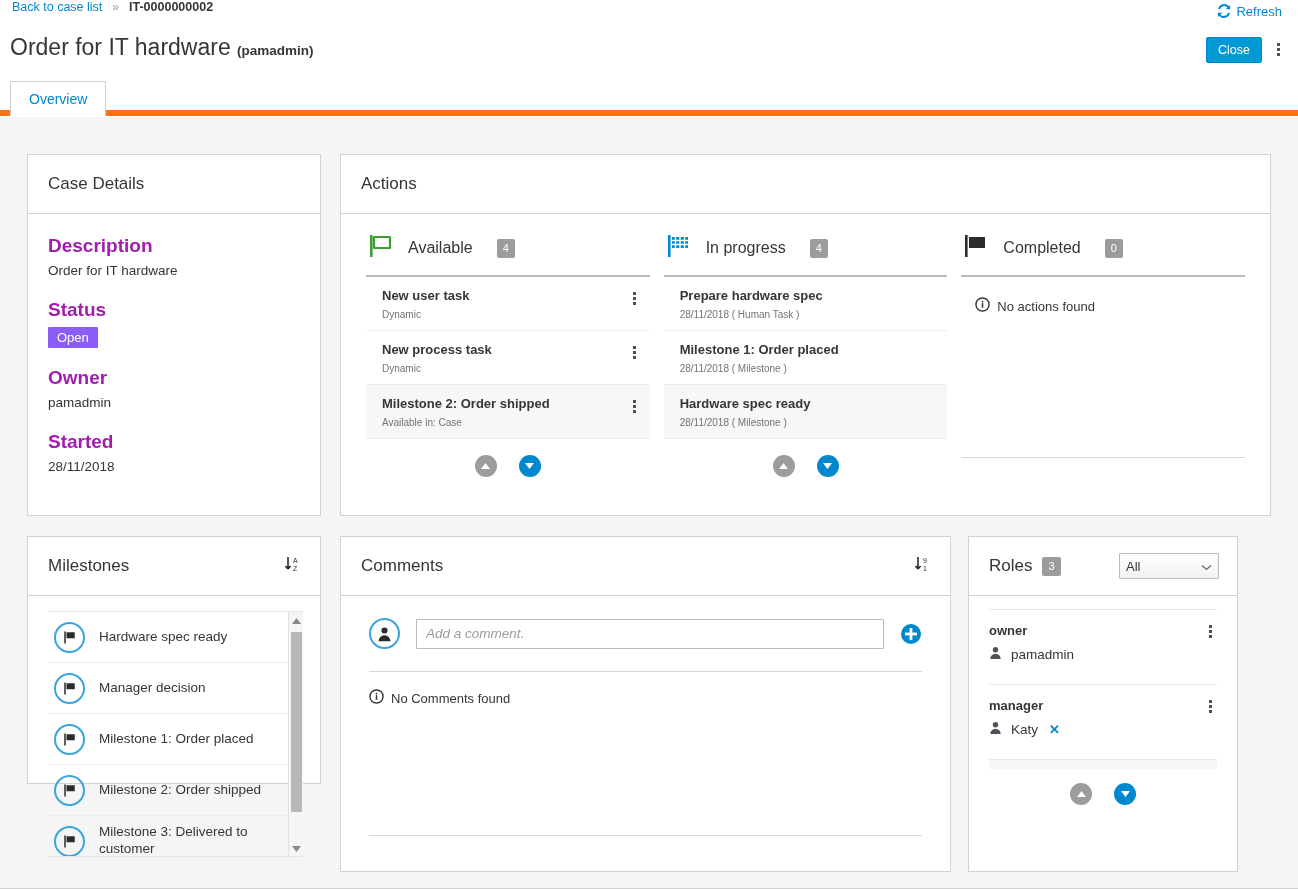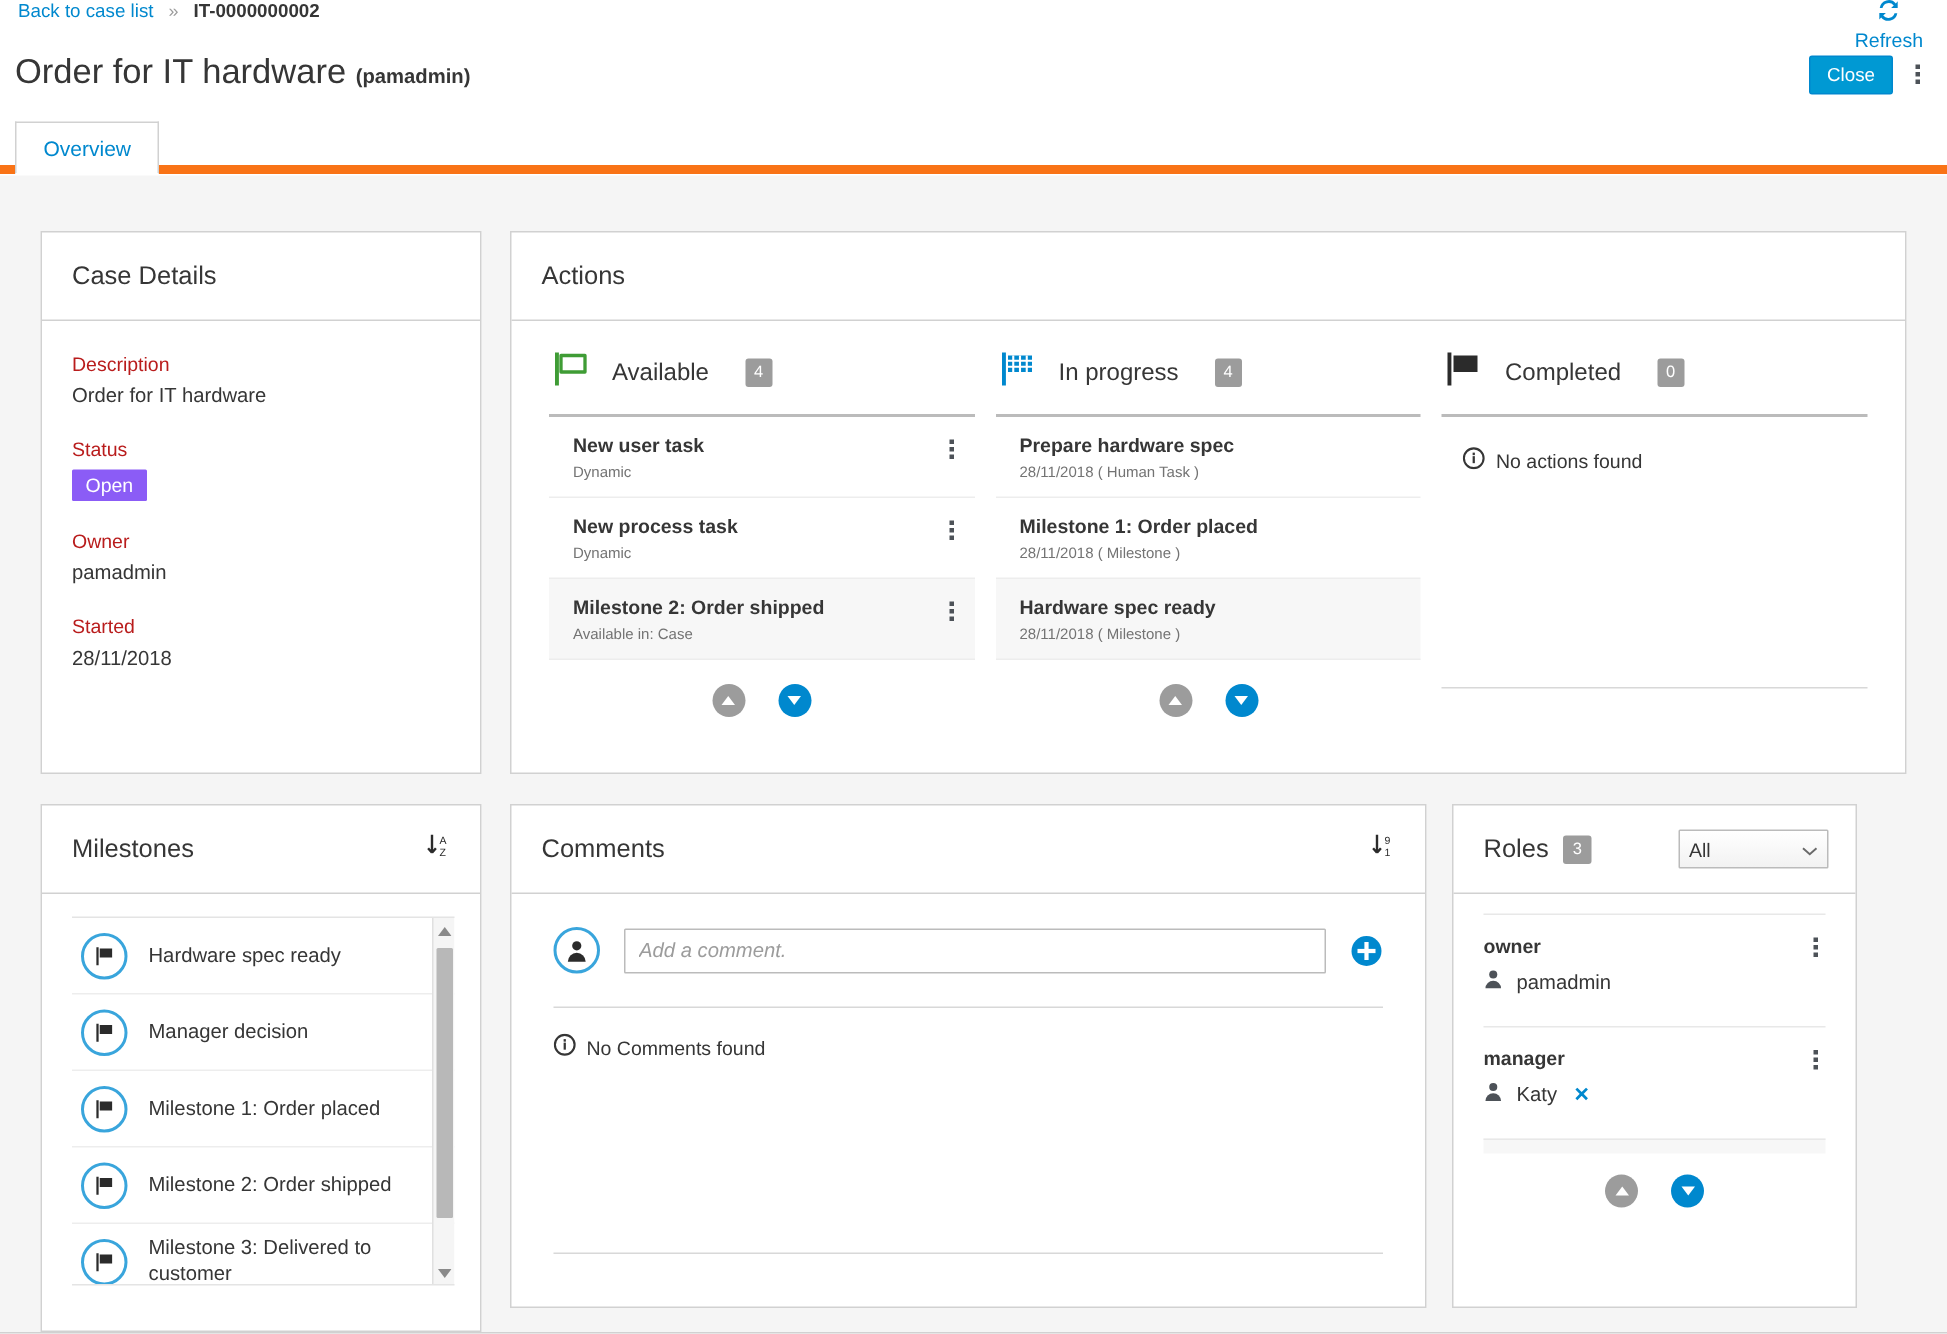--- a/index.html
+++ b/index.html
@@ -18,21 +18,21 @@
     display: flex; gap: 10px;
     font-size: 12.5px;
   }
   .crumb-link { color: #0088ce; cursor: pointer; }
   .crumb-sep { color: #9c9c9c; font-size: 12px; }
   .crumb-current { color: #363636; font-weight: bold; font-size: 12.5px; }
 
   .refresh {
     position: absolute; right: 16px; top: 0px; height: 22px;
     display: flex; align-items: center; gap: 5px;
-    color: #0088ce; font-size: 13px; cursor: pointer; flex-direction: column;
+    color: #0088ce; font-size: 13px; cursor: pointer;
   }
   .refresh svg { display:block; }
 
   .page-title {
     position: absolute; left: 10px; top: 34px;
     font-size: 23px; color: #363636; font-weight: normal;
     white-space: nowrap;
   }
   .page-title .sub {
     font-size: 13.5px; font-weight: bold; color: #363636;
@@ -89,21 +89,21 @@
     border-radius: 2px; margin-left: 10px; vertical-align: middle;
   }
   .head-tool {
     position: absolute; right: 18px; top: 50%; transform: translateY(-50%);
     cursor: pointer;
   }
 
   
   #case-details { left: 27px; top: 154px; width: 294px; height: 362px; }
   .cd-body { padding: 21px 20px 0 20px; }
-  .cd-label { font-size: 13px; font-weight: normal; color: #b91c1c; margin-bottom: 6px; }
+  .cd-label { font-size: 19px; font-weight: bold; color: #a21caf; margin-bottom: 6px; }
   .cd-value { font-size: 13.5px; color: #363636; margin-bottom: 21px; }
   .badge-open {
     display: inline-block; background: #8b5cf6; color: #fff;
     font-size: 13px; padding: 3px 9px; border-radius: 1px; margin-bottom: 19px;
   }
 
   
   #actions { left: 340px; top: 154px; width: 931px; height: 362px; }
   .actions-cols {
     display: flex; padding: 14px 18px 0 18px; gap: 0;
@@ -138,21 +138,21 @@
     display: flex; justify-content: center; gap: 22px;
     padding-top: 16px;
   }
   .pg { width: 22px; height: 22px; border-radius: 50%; cursor: pointer;
         display:flex; align-items:center; justify-content:center; }
   .pg.grey { background: #9c9c9c; }
   .pg.blue { background: #0088ce; }
   .pg svg { display:block; }
 
   
-  #milestones { left: 27px; top: 536px; width: 294px; height: 352px; }
+  #milestones { left: 27px; top: 536px; width: 294px; height: 248px; }
   .ms-wrap { padding: 15px 17px 0 20px; }
   .ms-list {
     border: 1px solid #e4e4e4; border-left: none; border-right: none;
     position: relative; height: 246px; overflow: hidden;
   }
   .ms-item {
     display: flex; align-items: center; gap: 14px;
     height: 51px; padding-left: 6px;
     border-bottom: 1px solid #ededed;
     font-size: 13.5px; color: #363636;

